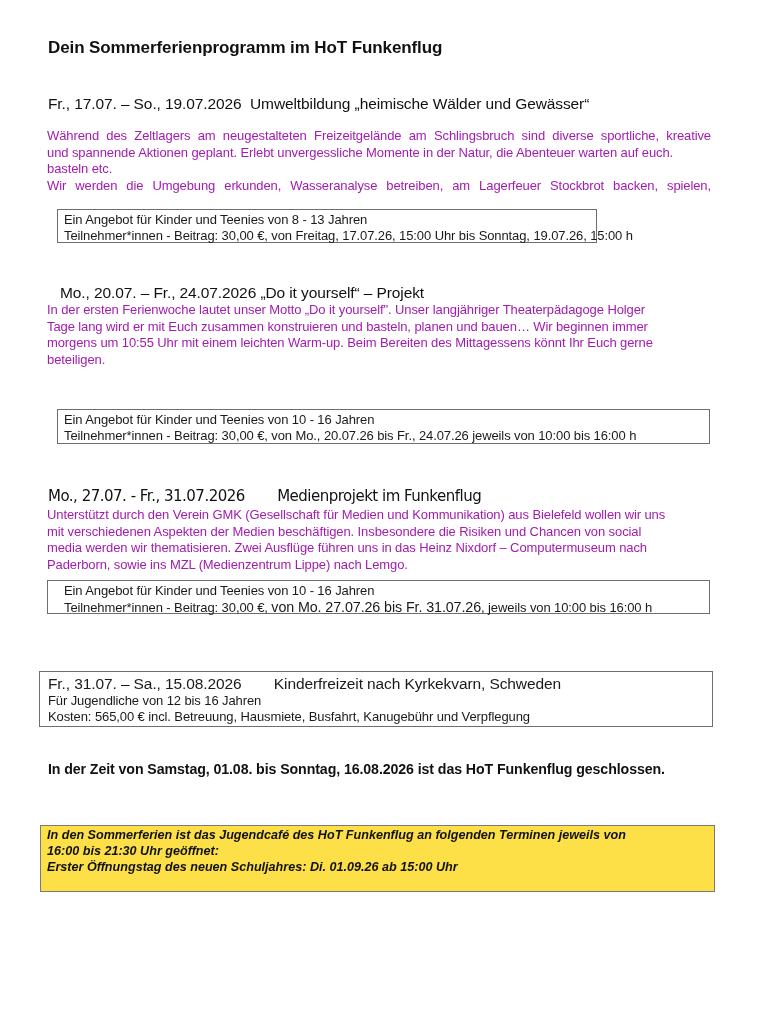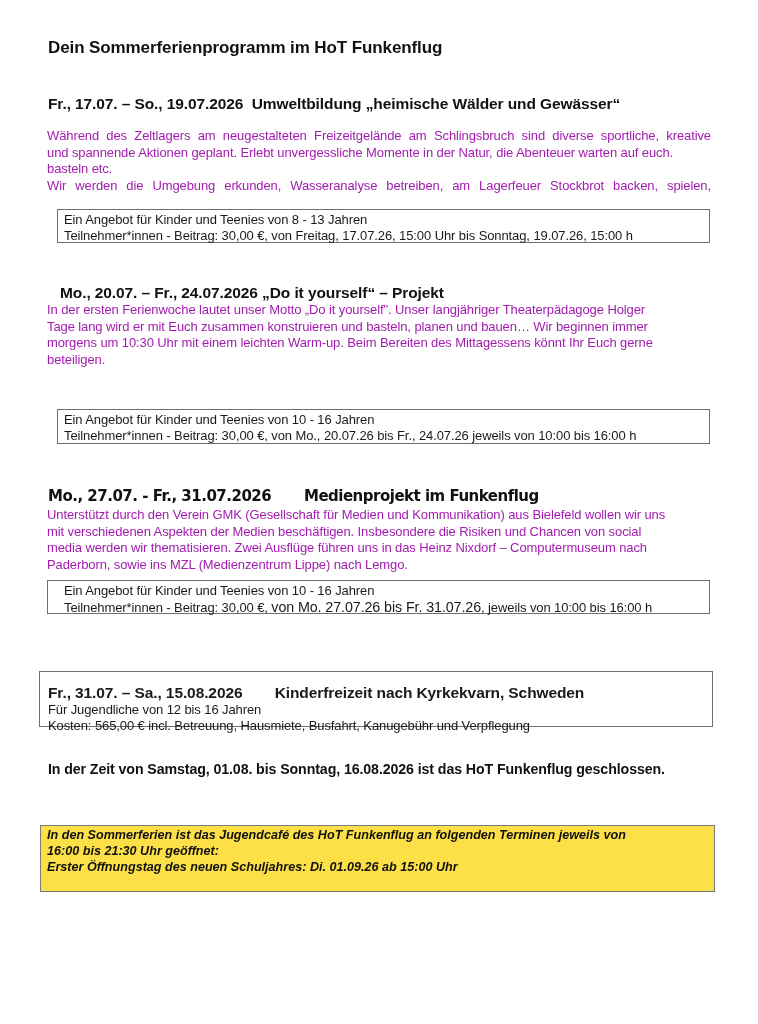--- a/index.html
+++ b/index.html
@@ -5,21 +5,21 @@
   html, body { margin: 0; padding: 0; background: #ffffff; }
   body {
     width: 758px; height: 1024px; position: relative; overflow: hidden;
     font-family: "Liberation Sans", sans-serif; color: #111111;
   }
   .abs { position: absolute; }
   .title {
     left: 48px; top: 38px; font-size: 17px; font-weight: bold;
     letter-spacing: -0.1px; white-space: nowrap;
   }
-  .h2 { font-weight: bold; font-size: 15.5px; white-space: nowrap; letter-spacing: -0.1px; }
+  .h2 { font-weight: normal; font-size: 15.5px; white-space: nowrap; letter-spacing: -0.1px; }
   .body-text { font-size: 13px; line-height: 16.6px; color: #a21caf; letter-spacing: -0.1px; }
   .justify { text-align: justify; }
   .line { display: block; white-space: nowrap; }
   .box {
     border: 1px solid #6e6e6e; font-size: 13px; line-height: 16px; color: #1a1a1a;
     box-sizing: border-box; letter-spacing: -0.1px;
   }
   .big { font-size: 14.3px; }
   .cafe {
     background: #fde047; border: 1px solid #7a7a7a;
@@ -38,33 +38,33 @@
 <div class="abs h2" style="left:48px; top:95px;">
   <span>Fr., 17.07. – So., 19.07.2026</span>&nbsp;
   <span>Umweltbildung „heimische Wälder und Gewässer“</span>
 </div>
 <div class="abs body-text justify" style="left:47px; top:128px; width:664px;">
   <span class="line" style="text-align:justify; text-align-last:justify;">Während des Zeltlagers am neugestalteten Freizeitgelände am Schlingsbruch sind diverse sportliche, kreative</span>
   <span class="line">und spannende Aktionen geplant. Erlebt unvergessliche Momente in der Natur, die Abenteuer warten auf euch.</span>
   <span class="line">basteln etc.</span>
   <span class="line" style="text-align:justify; text-align-last:justify; white-space:normal;">Wir werden die Umgebung erkunden, Wasseranalyse betreiben, am Lagerfeuer Stockbrot backen, spielen,</span>
 </div>
-<div class="abs box" style="left:57px; top:209px; width:653px; height:34px; padding:2px 6px;">
+<div class="abs box" style="left:57px; top:209px; width:540px; height:34px; padding:2px 6px;">
   <span class="line">Ein Angebot für Kinder und Teenies von 8 - 13 Jahren</span>
   <span class="line">Teilnehmer*innen - Beitrag: 30,00 €, von Freitag, 17.07.26, 15:00 Uhr bis Sonntag, 19.07.26, 15:00 h</span>
 </div>
 
 <div class="abs h2" style="left:60px; top:284px;">
   <span>Mo., 20.07. – Fr., 24.07.2026</span>
   <span>„Do it yourself“ – Projekt</span>
 </div>
 <div class="abs body-text" style="left:47px; top:302px; width:670px;">
   <span class="line">In der ersten Ferienwoche lautet unser Motto „Do it yourself". Unser langjähriger Theaterpädagoge Holger</span>
   <span class="line">Tage lang wird er mit Euch zusammen konstruieren und basteln, planen und bauen… Wir beginnen immer</span>
-  <span class="line">morgens um 10:30 Uhr mit einem leichten Warm-up. Beim Bereiten des Mittagessens könnt Ihr Euch gerne</span>
+  <span class="line">morgens um 10:55 Uhr mit einem leichten Warm-up. Beim Bereiten des Mittagessens könnt Ihr Euch gerne</span>
   <span class="line">beteiligen.</span>
 </div>
 <div class="abs box" style="left:57px; top:409px; width:653px; height:35px; padding:2px 6px;">
   <span class="line">Ein Angebot für Kinder und Teenies von 10 - 16 Jahren</span>
   <span class="line">Teilnehmer*innen - Beitrag: 30,00 €, von Mo., 20.07.26 bis Fr., 24.07.26 jeweils von 10:00 bis 16:00 h</span>
 </div>
 
 <div class="abs h2 medien" style="left:48px; top:487px;">
   <span>Mo., 27.07. - Fr., 31.07.2026</span><span class="gap-title"></span>
   <span>Medienprojekt im Funkenflug</span>
@@ -73,21 +73,21 @@
   <span class="line">Unterstützt durch den Verein GMK (Gesellschaft für Medien und Kommunikation) aus Bielefeld wollen wir uns</span>
   <span class="line">mit verschiedenen Aspekten der Medien beschäftigen. Insbesondere die Risiken und Chancen von social</span>
   <span class="line">media werden wir thematisieren. Zwei Ausflüge führen uns in das Heinz Nixdorf – Computermuseum nach</span>
   <span class="line">Paderborn, sowie ins MZL (Medienzentrum Lippe) nach Lemgo.</span>
 </div>
 <div class="abs box" style="left:47px; top:580px; width:663px; height:34px; padding:2px 16px;">
   <span class="line">Ein Angebot für Kinder und Teenies von 10 - 16 Jahren</span>
   <span class="line"><span>Teilnehmer*innen - Beitrag: 30,00 €, </span><span class="big">von Mo. 27.07.26 bis Fr. 31.07.26</span><span>, jeweils von 10:00 bis 16:00 h</span></span>
 </div>
 
-<div class="abs box" style="left:39px; top:671px; width:674px; height:56px; padding:13px 8px;">
+<div class="abs box" style="left:39px; top:671px; width:674px; height:56px; padding:4px 8px;">
   <div class="h2" style="margin-bottom:1px;">
     <span>Fr., 31.07. – Sa., 15.08.2026</span><span class="gap-title"></span>
     <span>Kinderfreizeit nach Kyrkekvarn, Schweden</span>
   </div>
   <span class="line">Für Jugendliche von 12 bis 16 Jahren</span>
   <span class="line">Kosten: 565,00 € incl. Betreuung, Hausmiete, Busfahrt, Kanugebühr und Verpflegung</span>
 </div>
 
 <div class="abs" style="left:48px; top:761px; font-size:14.2px; font-weight:bold; white-space:nowrap; letter-spacing:-0.1px;">In der Zeit von Samstag, 01.08. bis Sonntag, 16.08.2026 ist das HoT Funkenflug geschlossen.</div>
 

